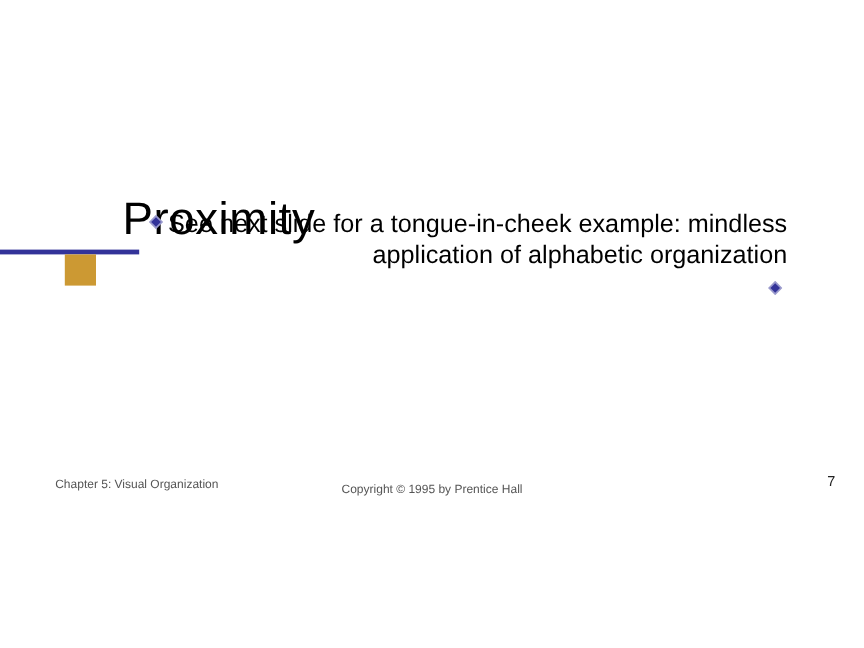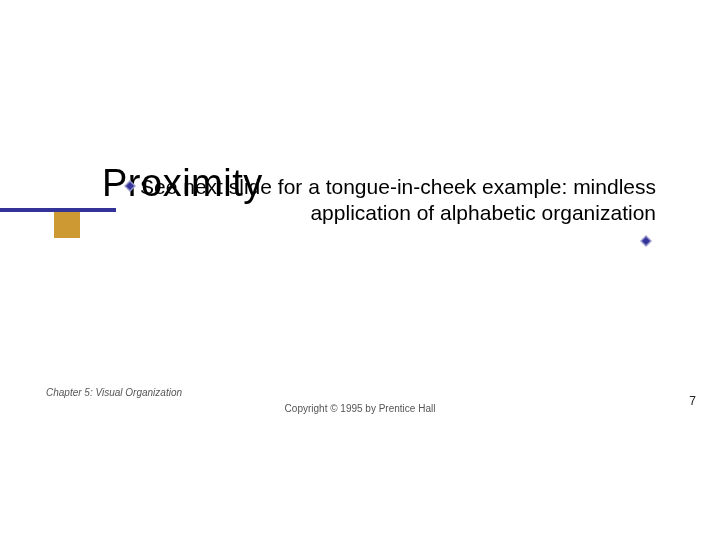--- a/index.html
+++ b/index.html
@@ -73,22 +73,21 @@
     position: absolute;
     bottom: 26px;
     left: 0;
     width: 720px;
     font-size: 10px;
     color: #555555;
   }
   .footer-left {
     position: absolute;
     left: 46px;
-    bottom: 16px;
-    font-style: italic;
+    bottom: 4px;
   }
   .footer-center {
     position: absolute;
     left: 0;
     right: 0;
     text-align: center;
     bottom: 0;
   }
   .footer-right {
     position: absolute;

